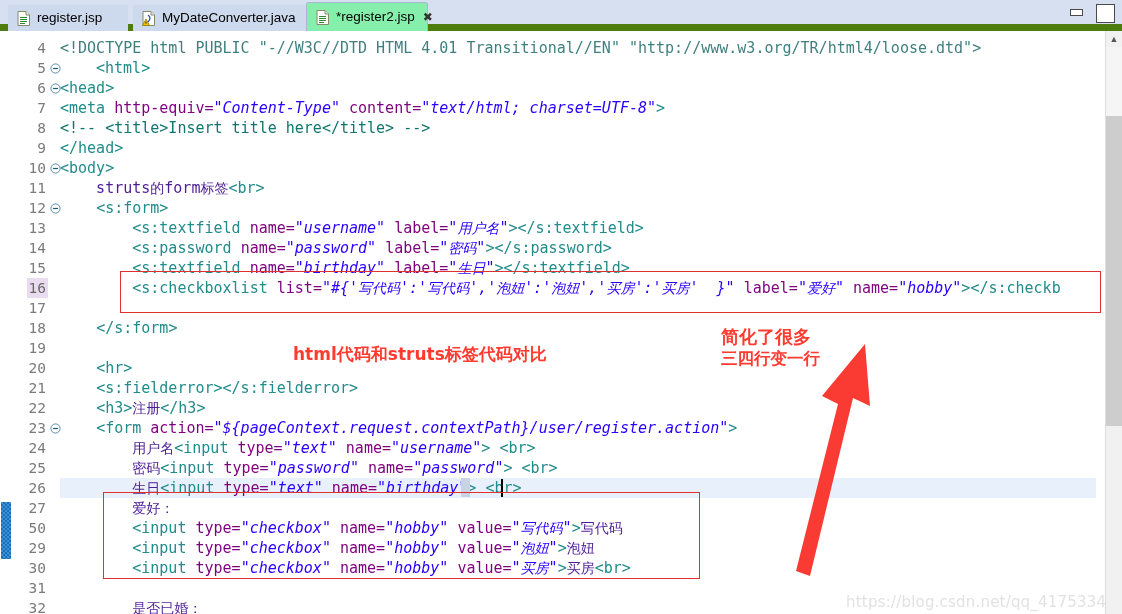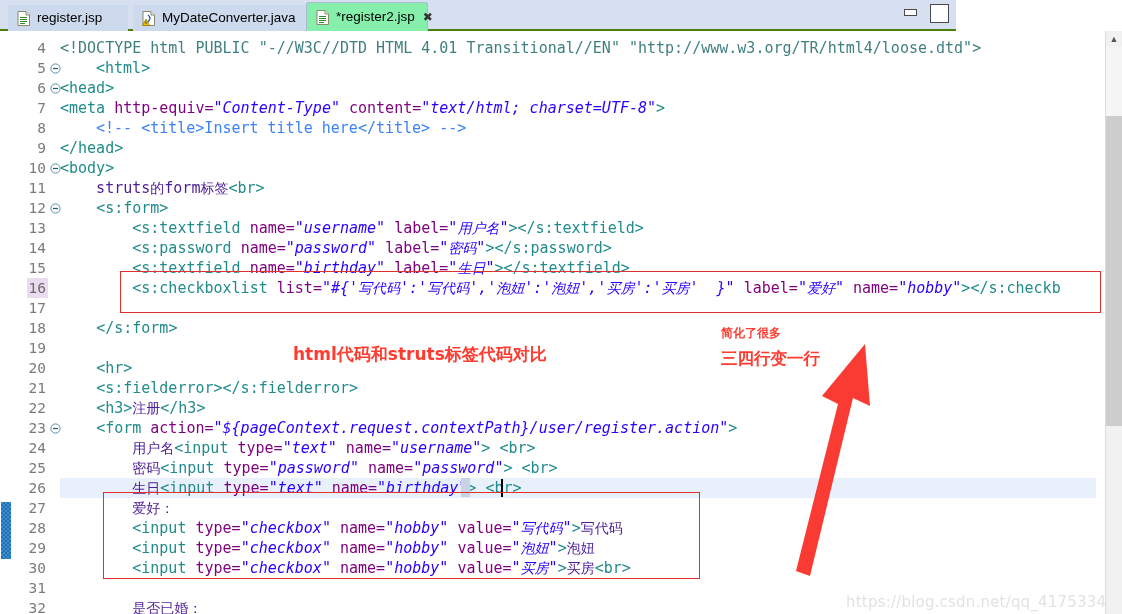--- a/index.html
+++ b/index.html
@@ -9,23 +9,23 @@
   body {
     width: 1122px; height: 614px;
     overflow: hidden;
     font-family: "Liberation Sans", sans-serif;
     position: relative;
   }
 
   
   #tabbar {
     position: absolute; left: 0; top: 0;
-    width: 956px; height: 31px;
+    width: 1122px; height: 31px;
     background: #d6e0f0;
-    border-bottom: 2px solid #4d7c0f;
+    border-bottom: 7px solid #4d7c0f;
     box-sizing: border-box;
   }
   .tab {
     position: absolute; top: 3px; height: 28px;
     display: flex; align-items: center;
     padding: 0 9px;
     box-sizing: border-box;
     font-size: 13.5px;
     color: #000;
     white-space: nowrap;
@@ -132,21 +132,21 @@
   }
   .hlrow {
     position: absolute; left: 0; width: 1036px;
     height: 20px; background: #e8f0fb;
   }
   
   .t-tag   { color: #228b8b; }
   .t-attr  { color: #7f007f; }
   .t-str   { color: #2a00ff; font-style: italic; }
   .t-plain { color: #4c1d95; }
-  .t-cmt   { color: #3b82f6; margin-left: 36px; }
+  .t-cmt   { color: #0f766e; }
   .t-doct  { color: #3f7f7f; }
   .t-cjk   { font-family: "DejaVu Sans", sans-serif; font-size: 14px; }
 
   
   #caret {
     position: absolute;
     width: 1.5px; background: #000;
   }
   #selbox {
     position: absolute;
@@ -287,21 +287,21 @@
       <div class="ln" style="top: 287px;">18</div>
       <div class="ln" style="top: 307px;">19</div>
       <div class="ln" style="top: 327px;">20</div>
       <div class="ln" style="top: 347px;">21</div>
       <div class="ln" style="top: 367px;">22</div>
       <div class="ln" style="top: 387px;">23</div>
       <div class="ln" style="top: 407px;">24</div>
       <div class="ln" style="top: 427px;">25</div>
       <div class="ln" style="top: 447px;">26</div>
       <div class="ln" style="top: 467px;">27</div>
-      <div class="ln" style="top: 487px;">28</div>
+      <div class="ln" style="top: 487px;">50</div>
       <div class="ln" style="top: 507px;">29</div>
       <div class="ln" style="top: 527px;">30</div>
       <div class="ln" style="top: 547px;">31</div>
       <div class="ln" style="top: 567px;">32</div>
     </div>
   <div id="fold-col">
       <div class="foldmark" style="top: 27px;"><svg width="11" height="11" viewBox="0 0 11 11" style="vertical-align:middle">
           <circle cx="5.5" cy="5.5" r="4.6" fill="#fff" stroke="#5a8fa8" stroke-width="1"></circle>
           <line x1="3" y1="5.5" x2="8" y2="5.5" stroke="#1d5c78" stroke-width="1.2"></line>
         </svg></div>
@@ -357,21 +357,21 @@
       <div id="selbox" style="left: 401px; top: 447px; width: 9px; height: 19px;"></div>
       <div id="caret" style="left: 441px; top: 448px; height: 18px;"></div>
     </div>
 
   <div class="redbox" style="left:120px;top:240px;width:981px;height:42px;"></div>
 
   <div class="redbox" style="left:103px;top:461px;width:597px;height:87px;"></div>
 
   <div class="redtext" style="left:293px;top:312px;font-size:17px;">html代码和struts标签代码对比</div>
 
-  <div class="redtext" style="left:721px;top:294px;font-size:12px;">简化了很多</div>
+  <div class="redtext" style="left:721px;top:294px;font-size:18px;">简化了很多</div>
   <div class="redtext" style="left:721px;top:317px;font-size:16.5px;">三四行变一行</div>
 
   <svg id="arrow-svg" style="left:760px;top:295px;width:130px;height:260px;">
     <polygon points="36,245 78,78 62,70 105,18 110,80 93,72 50,250" fill="#f93b34"></polygon>
   </svg>
 
   <div id="watermark">https://blog.csdn.net/qq_41753340</div>
 </div>
 
 <div id="vscroll">

